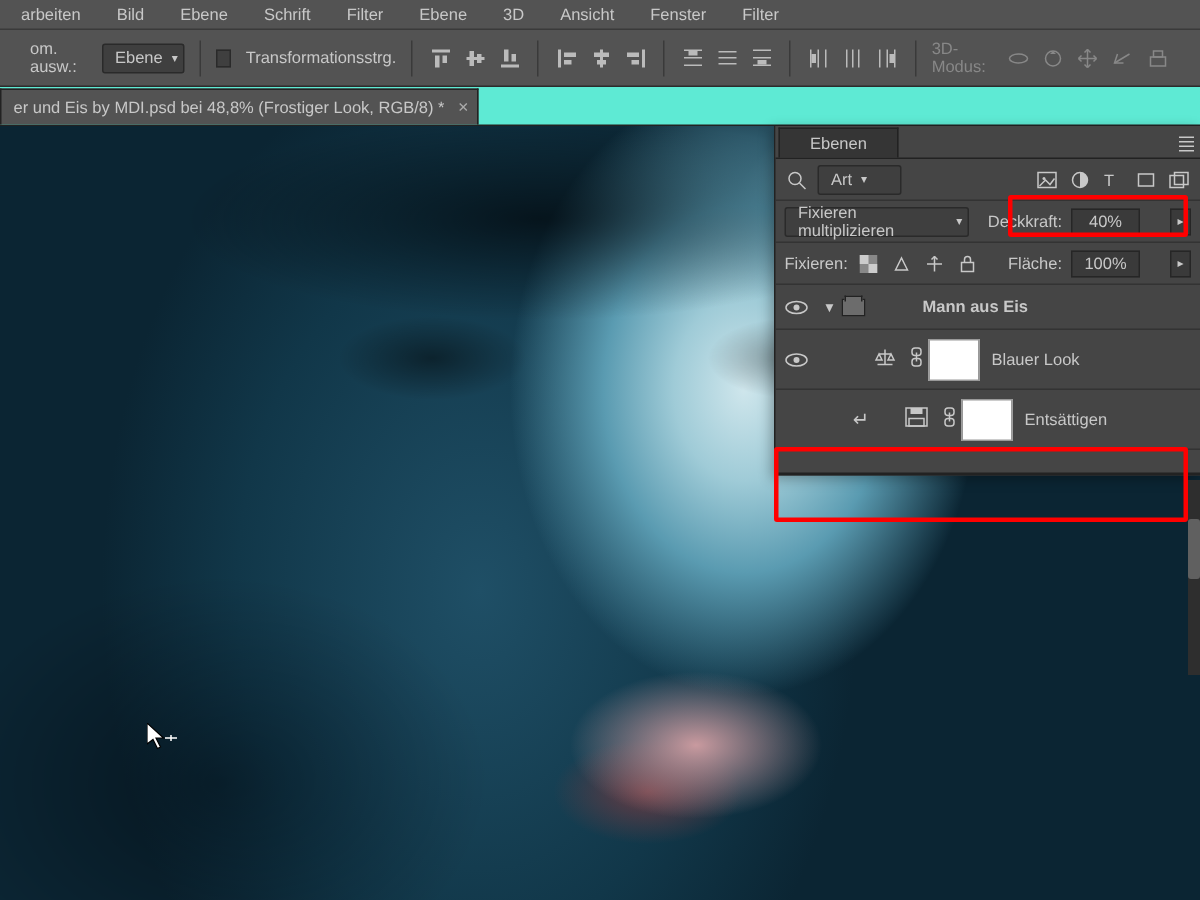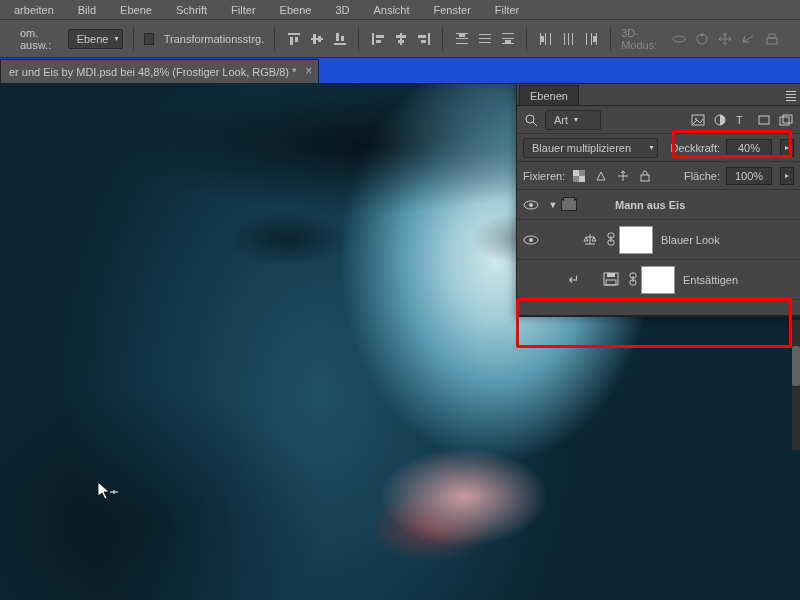--- a/index.html
+++ b/index.html
@@ -7,21 +7,21 @@
   .menubar { height:20px; background:#535353; display:flex; align-items:center; padding-left:4px; gap:4px; border-bottom:1px solid #3a3a3a;}
   .menubar span { padding:2px 10px; cursor:default;}
   .optbar { height:38px; background:#535353; display:flex; align-items:center; border-bottom:1px solid #2c2c2c; padding:0 20px; gap:6px;}
   .optlabel { padding-right:2px; }
   .dd { background:#3f3f3f; border:1px solid #2a2a2a; border-radius:2px; display:flex; align-items:center; height:20px; padding:0 4px 0 8px; gap:6px;}
   .dd .arr { font-size:8px; }
   .chk { width:12px; height:12px; border:1px solid #2a2a2a; background:#3f3f3f; display:inline-block; vertical-align:middle; margin-right:4px;}
   .sep { width:1px; height:24px; background:#3a3a3a; margin:0 4px;}
   .ico { width:22px; height:22px; display:flex; align-items:center; justify-content:center; border:1px solid transparent; border-radius:2px;}
   .ico svg { display:block; }
-  .tabrow { height:26px; background:#1d4ed8; display:flex; align-items:flex-end; border-bottom:1px solid #222;}
+  .tabrow { height:26px; background:#5eead4; display:flex; align-items:flex-end; border-bottom:1px solid #222;}
   .doctab { height:24px; background:#535353; border-top:1px solid #222; border-left:1px solid #222; border-right:1px solid #222; display:flex; align-items:center; padding:0 22px 0 8px; position:relative; color:#d6d6d6; max-width:330px;}
   .doctab .x { position:absolute; right:6px; top:4px; font-size:12px; color:#aaa; cursor:default;}
   .canvaswrap { position:absolute; left:0; right:0; top:84px; bottom:0; background:#262626; overflow:hidden;}
   
   .face {
     position:absolute; inset:0;
     background:
       radial-gradient(ellipse 260px 340px at 62% 34%, #cfe6ec 0%, #9fcbd7 18%, #5a9bb1 36%, rgba(90,155,177,0) 60%),
       radial-gradient(ellipse 140px 180px at 70% 20%, rgba(255,255,255,0.55) 0%, rgba(255,255,255,0) 60%),
       radial-gradient(ellipse 120px 70px at 58% 80%, #c99a9f 0%, rgba(201,154,159,0) 70%),
@@ -35,28 +35,28 @@
       radial-gradient(ellipse 90px 40px at 36% 30%, rgba(0,0,0,0.45) 0%, rgba(0,0,0,0) 70%),
       radial-gradient(ellipse 80px 38px at 66% 30%, rgba(0,0,0,0.35) 0%, rgba(0,0,0,0) 70%),
       radial-gradient(ellipse 320px 90px at 45% 12%, rgba(15,30,38,0.7) 0%, rgba(15,30,38,0) 75%),
       radial-gradient(ellipse 260px 200px at 18% 85%, rgba(28,68,86,0.55) 0%, rgba(28,68,86,0) 70%);
     mix-blend-mode:multiply;
   }
   .cursor { position:absolute; left:98px; top:398px; width:20px; height:20px; pointer-events:none;}
   
   .panel { position:absolute; right:0; top:84px; width:284px; background:#454545; border-left:1px solid #222; border-bottom:1px solid #222; box-shadow:-2px 2px 8px rgba(0,0,0,0.3);}
   .panel .tabbar { height:22px; background:#454545; border-bottom:1px solid #222; display:flex; align-items:flex-end;}
-  .paneltab { height:20px; background:#353535; border:1px solid #222; border-bottom:none; padding:0 10px; display:flex; align-items:center; margin-left:2px;}
+  .paneltab { height:20px; background:#353535; border:1px solid #222; border-bottom:none; padding:0 20px; display:flex; align-items:center; margin-left:2px;}
   .panelmenu { margin-left:auto; margin-right:4px; display:flex; gap:2px; flex-direction:column; justify-content:center; height:18px;}
   .panelmenu span{ width:10px; height:1px; background:#c8c8c8; display:block;}
   .row { display:flex; align-items:center; height:28px; border-bottom:1px solid #333; padding:0 6px; gap:6px;}
   .row .spacer { flex:1; }
   .thumbico { width:16px; height:16px; display:flex; align-items:center; justify-content:center;}
   .thumbico svg { display:block; }
-  .numfield { display:flex; align-items:center; gap:8px;}
+  .numfield { display:flex; align-items:center; gap:20px;}
   .numfield .val { background:#3a3a3a; border:1px solid #262626; height:18px; width:46px; text-align:center; line-height:16px;}
   .numfield .stepper{ width:14px; height:18px; border:1px solid #262626; background:#3a3a3a; display:flex; align-items:center; justify-content:center; font-size:8px;}
   .hi-red { border:3px solid #ff0000; border-radius:2px; box-sizing:border-box;}
   .hi-opacity { position:absolute; right:8px; top:130px; width:120px; height:28px; pointer-events:none; }
   .hi-layer { position:absolute; right:8px; top:298px; width:276px; height:50px; pointer-events:none; }
   .layerlist { }
   .layerrow { display:flex; align-items:center; height:40px; border-bottom:1px solid #333; position:relative;}
   .eyecol { width:28px; display:flex; justify-content:center;}
   .eye svg { display:block;}
   .fold { width:16px; text-align:center; font-size:9px;}
@@ -300,21 +300,21 @@
     <div class="thumbico">
         <svg width="14" height="12">
           <rect x="1" y="3" width="9" height="8" fill="none" stroke="#c8c8c8"></rect>
           <rect x="4" y="1" width="9" height="8" fill="none" stroke="#c8c8c8"></rect>
         </svg>
       </div>
   </div>
 
   <div class="row">
     <div class="dd" style="width:140px">
-      <span>Blauer multiplizieren</span>
+      <span>Fixieren multiplizieren</span>
         <span class="spacer"></span>
         <span class="arr">▾</span>
     </div>
     <div class="spacer"></div>
     <span>Deckkraft:</span>
     <div class="numfield">
       <div class="val">40%</div>
       <div class="stepper">▸</div>
     </div>
   </div>

